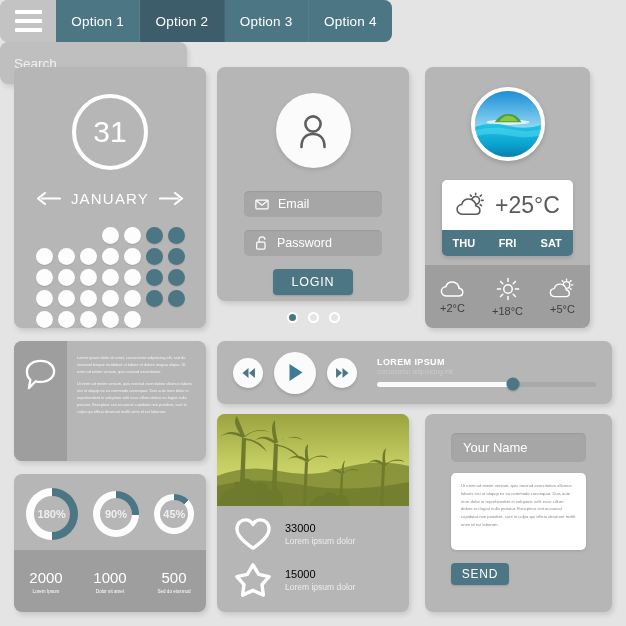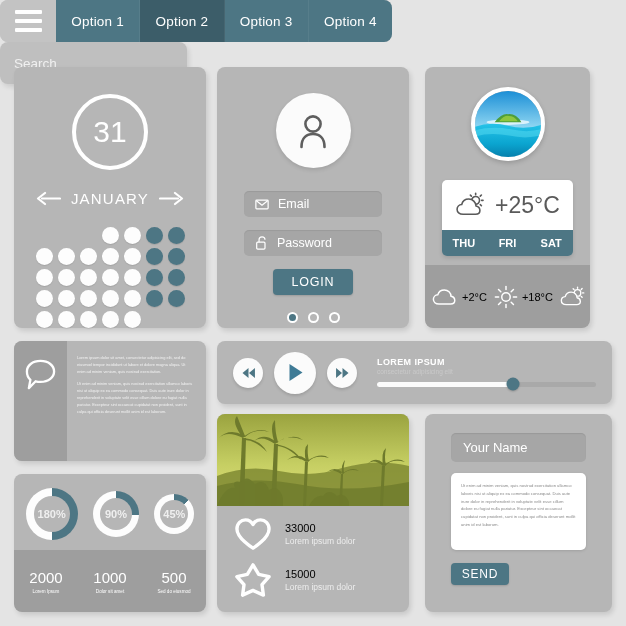--- a/index.html
+++ b/index.html
@@ -71,21 +71,21 @@
     display: grid; grid-template-columns: repeat(7, 22px); gap: 0px;
     justify-content: center;
   }
   .dot { width: 17px; height: 17px; border-radius: 50%; margin: 2px auto;
          box-shadow: 0 1px 1px rgba(0,0,0,0.10); }
   .dot.w { background: #fdfdfd; }
   .dot.t { background: #4d7684; }
   .dot.e { background: transparent; box-shadow: none; }
 
   
-  #login { left: 217px; top: 67px; width: 192px; height: 261px; }
+  #login { left: 217px; top: 67px; width: 192px; height: 234px; }
   #avatar {
     width: 75px; height: 75px; border-radius: 50%; background: #fbfbfb;
     margin: 26px auto 0; display: flex; align-items: center; justify-content: center;
     box-shadow: 0 2px 4px rgba(0,0,0,0.12);
   }
   .field {
     width: 138px; height: 26px; margin: 0 auto 13px; background: #a6a6a6;
     border-radius: 5px; display: flex; align-items: center; gap: 9px;
     padding-left: 11px; color: #fff; font-size: 12.5px;
     box-shadow: inset 0 1px 1px rgba(0,0,0,0.07);
@@ -114,22 +114,22 @@
     background: #fff; height: 50px; display: flex; align-items: center;
     justify-content: center; gap: 8px; color: #5a5a5a; font-size: 23px; font-weight: 300;
   }
   #wdays { background: #4d7684; height: 26px; display: flex; }
   .wday { flex: 1; display: flex; align-items: center; justify-content: center;
           color: #fff; font-size: 11px; font-weight: bold; cursor: pointer; }
   #forecast {
     position: absolute; left: 0; bottom: 0; width: 100%; height: 63px;
     background: #9e9e9e; display: flex; border-radius: 0 0 8px 8px;
   }
-  .fcell { flex: 1; display: flex; flex-direction: row; align-items: center;
-           justify-content: center; gap: 4px; color: #000000; padding-left: 7px; }
+  .fcell { flex: 1; display: flex; flex-direction: column; align-items: center;
+           justify-content: center; gap: 4px; color: #404040; }
   .fcell .ft { font-size: 11px; }
 
   
   #comment { left: 14px; top: 341px; width: 192px; height: 120px; overflow: hidden; display: flex; }
   #cstrip { width: 53px; background: #9e9e9e; display: flex; align-items: flex-start;
             justify-content: center; padding-top: 17px; }
   #ctext { flex: 1; padding: 14px 12px 0 10px; }
   #ctext p { color: #f2f2f2; font-size: 3.9px; line-height: 1.75; margin-bottom: 6px; }
 
   

